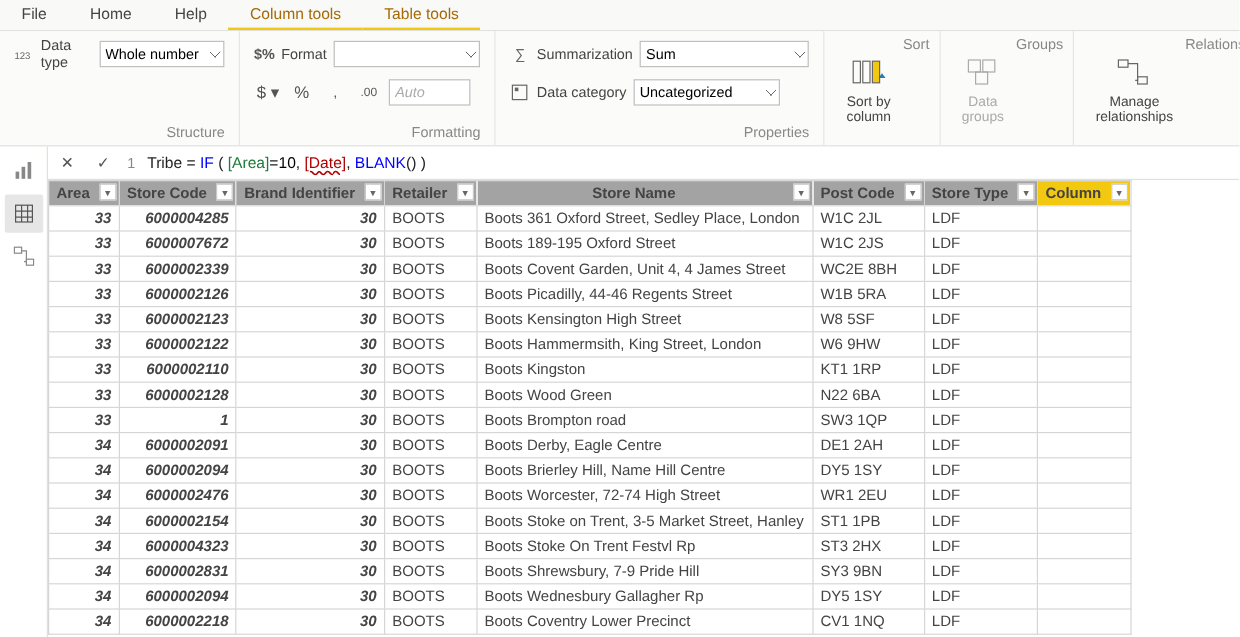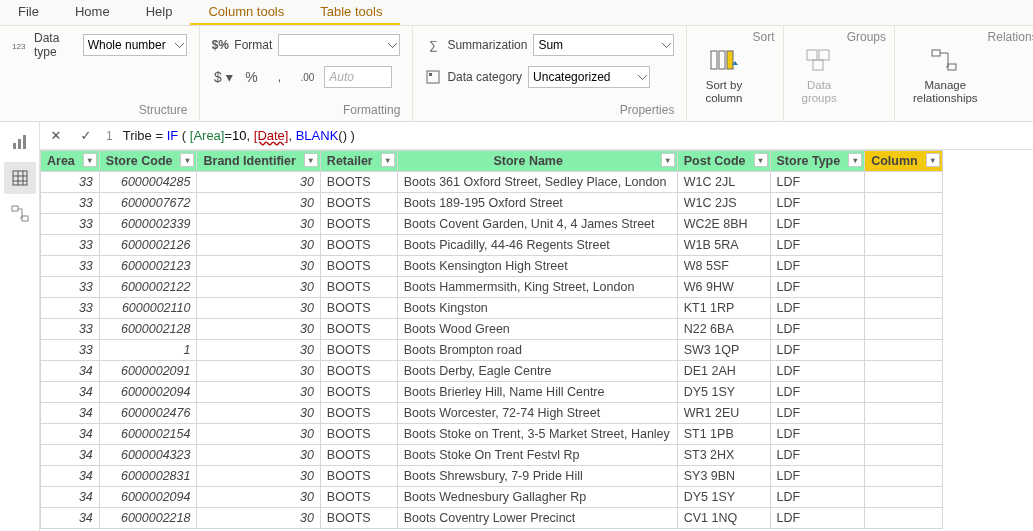--- a/index.html
+++ b/index.html
@@ -41,24 +41,24 @@
   .tok-col  { color:#1d7b3a; }
   .tok-num  { color:#000; }
   .tok-err  { color:#b00000; text-decoration: wavy underline #b00000; }
   .tok-fn   { color:#0000ff; }
   .tok-plain{ color:#222; }
 
   
   .gridwrap { flex:1; overflow:auto; }
   table.grid { border-collapse: collapse; font-size: 12.5px; }
   table.grid th, table.grid td { border: 1px solid #d6d6d6; padding: 3px 6px; white-space: nowrap; height: 21px; }
-  table.grid th { background: #86efac; font-weight: 600; color:#444; position: relative; text-align: center; }
+  table.grid th { background: #a3a3a3; font-weight: 600; color:#444; position: relative; text-align: center; }
   table.grid th.sel { background: #f2c811; }
   .drop { position:absolute; right:2px; top:2px; width:14px; height:14px; border:1px solid #c9c9c6; background:#fff; display:flex; align-items:center; justify-content:center; font-size:8px; color:#666; cursor:pointer; }
-  td.num { text-align:right; font-style: italic; color:#444; }
+  td.num { text-align:right; font-style: italic; color:#444;font-weight:bold; }
   td.txt { text-align:left; color:#444; }
   th .hdr-text { padding-right: 18px; display:inline-block; }
 </style>
 </head>
 <body>
 
 <div class="menu">
   <div class="menu-item">File</div>
   <div class="menu-item">Home</div>
   <div class="menu-item">Help</div>

